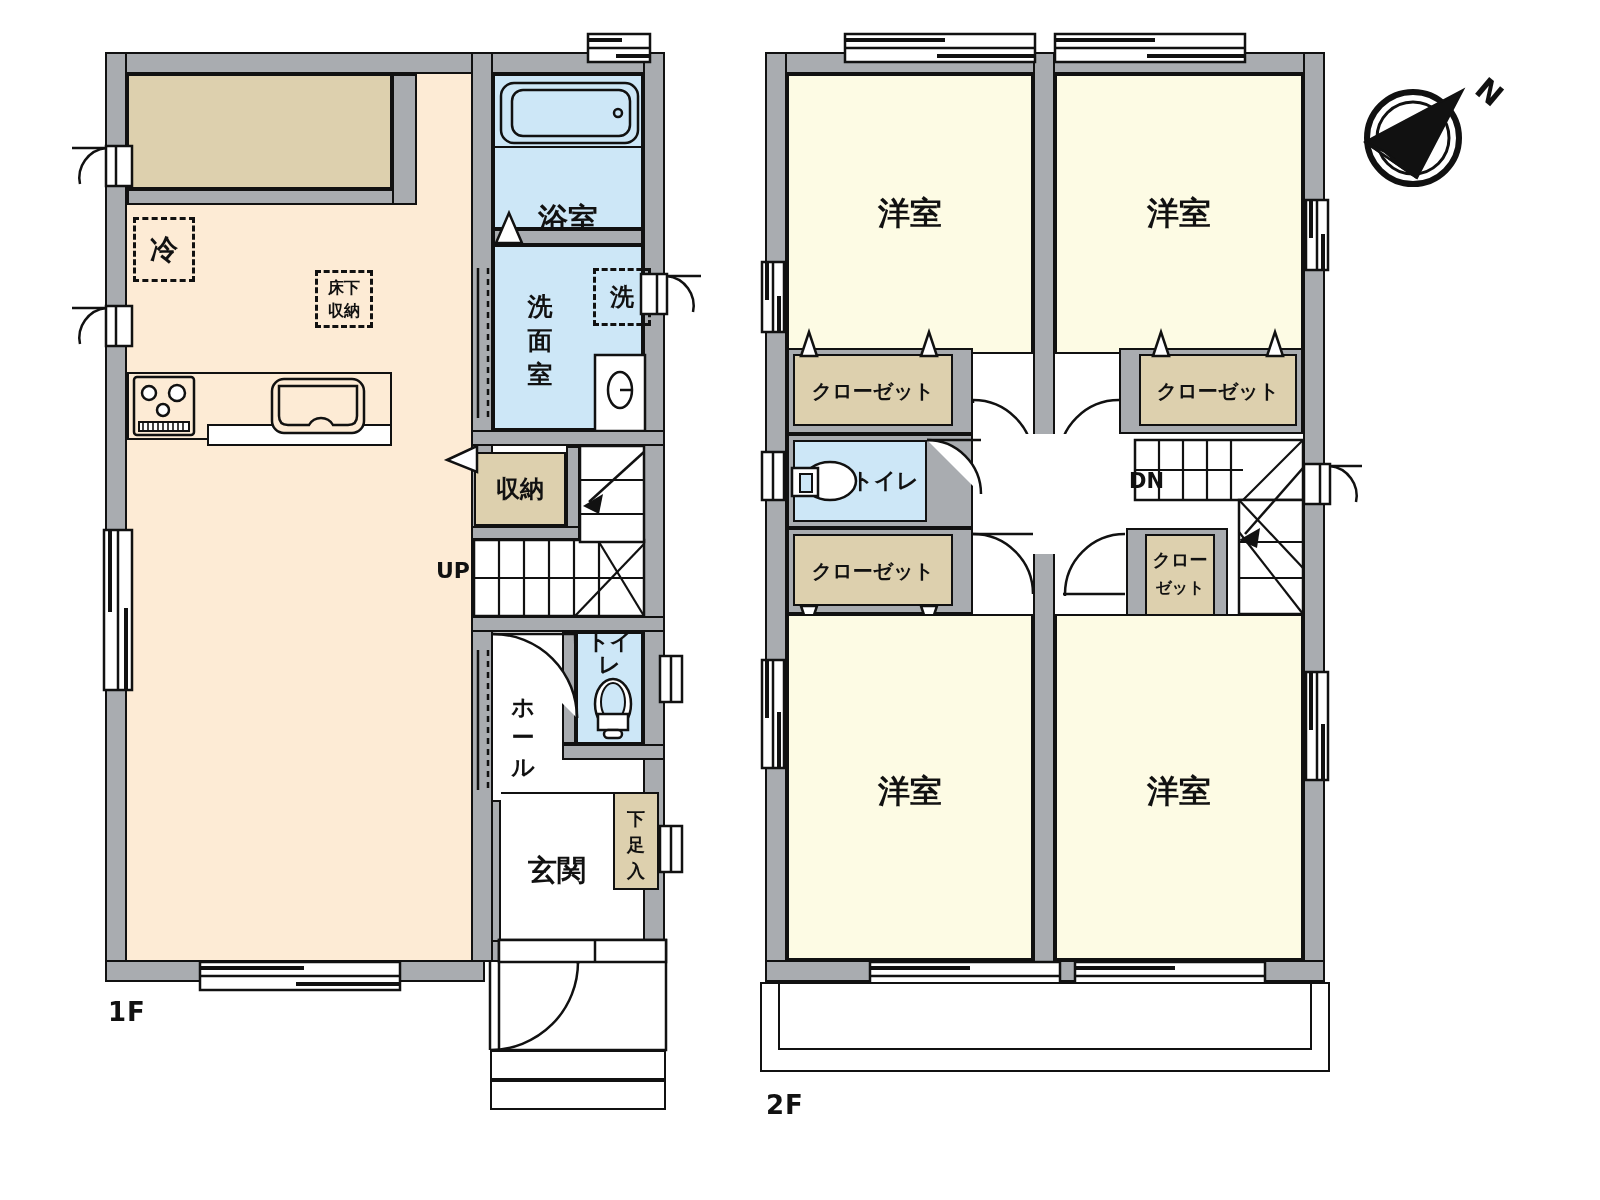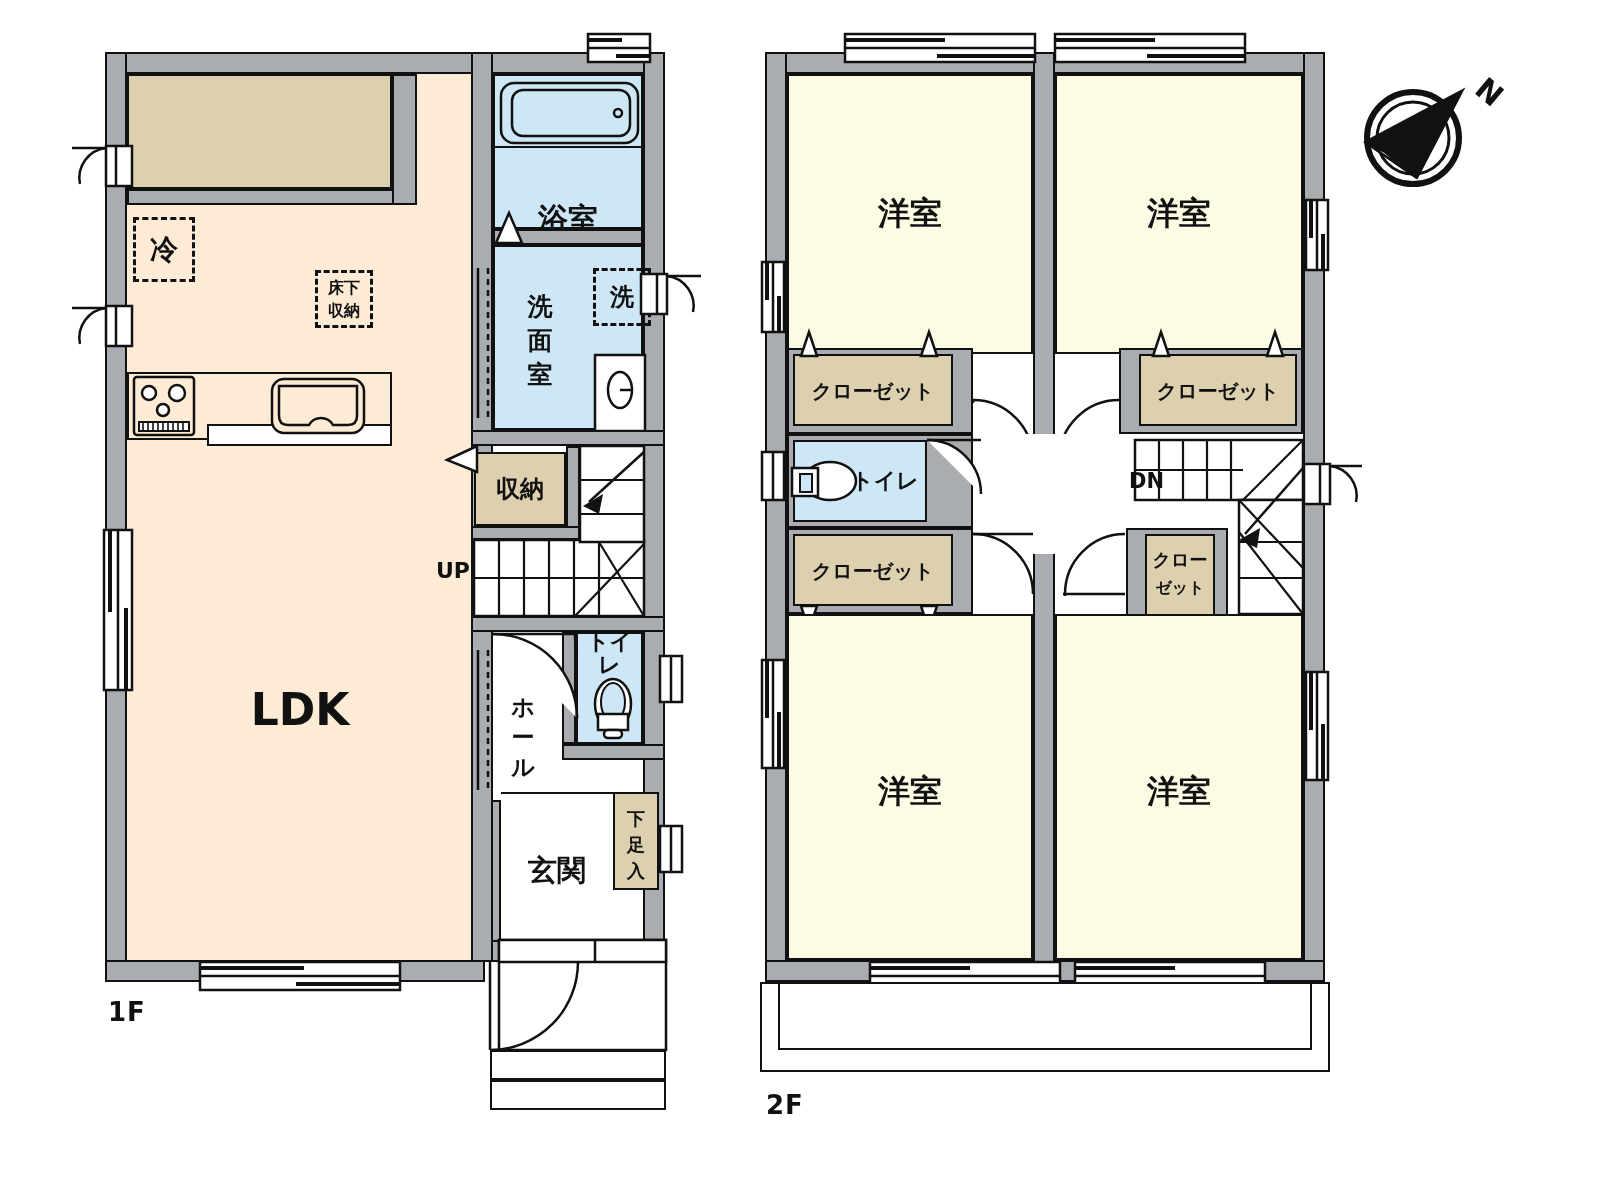--- a/index.html
+++ b/index.html
@@ -34,21 +34,20 @@
   <div class="wall" style="left:643px;top:52px;width:22px;height:890px;"></div>
   <div class="wall" style="left:485px;top:800px;width:16px;height:160px;"></div>
   <div class="wall" style="left:485px;top:940px;width:180px;height:22px;"></div>
 
   <div class="room fill-tan" style="left:127px;top:74px;width:265px;height:115px;"></div>
   <div class="wall" style="left:127px;top:189px;width:290px;height:16px;"></div>
   <div class="wall" style="left:392px;top:74px;width:25px;height:131px;"></div>
 
   <div class="room fill-ldk noborder" style="left:417px;top:74px;width:54px;height:131px;"></div>
   <div class="room fill-ldk noborder" style="left:127px;top:205px;width:344px;height:755px;"></div>
-  <div class="lbl" style="left:210px;top:680px;width:180px;height:60px;font-size:44px;">LDK</div>
 
   <div class="wall" style="left:471px;top:52px;width:22px;height:910px;"></div>
 
   <div class="dash" style="left:133px;top:217px;width:62px;height:65px;"></div>
   <div class="lbl" style="left:133px;top:230px;width:62px;height:40px;font-size:28px;">冷</div>
 
   <div class="dash fill-tan" style="left:315px;top:270px;width:58px;height:58px;"></div>
   <div class="lbl" style="left:315px;top:276px;width:58px;height:24px;font-size:16px;">床下</div>
   <div class="lbl" style="left:315px;top:299px;width:58px;height:24px;font-size:16px;">収納</div>
 

